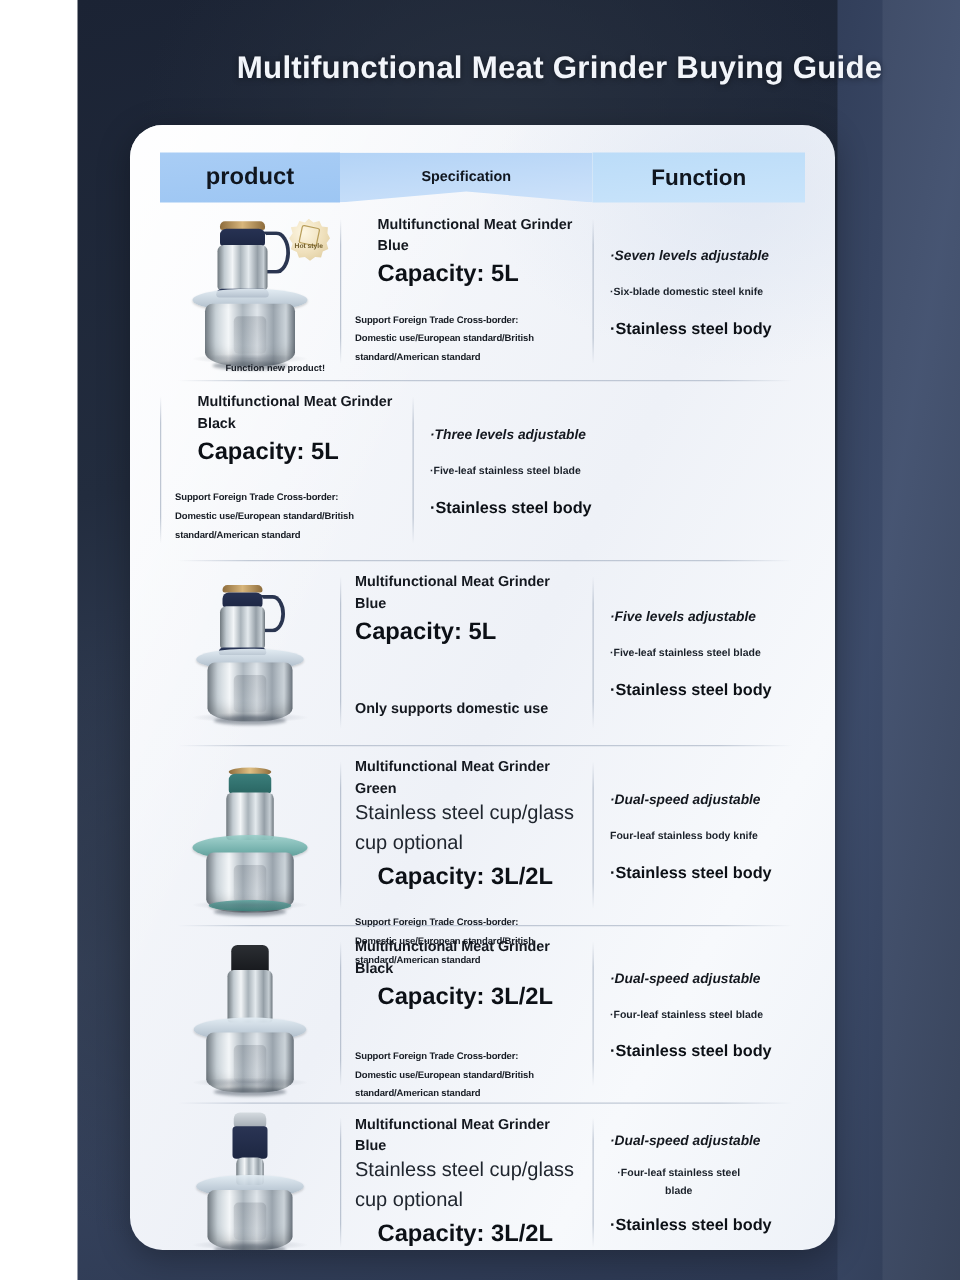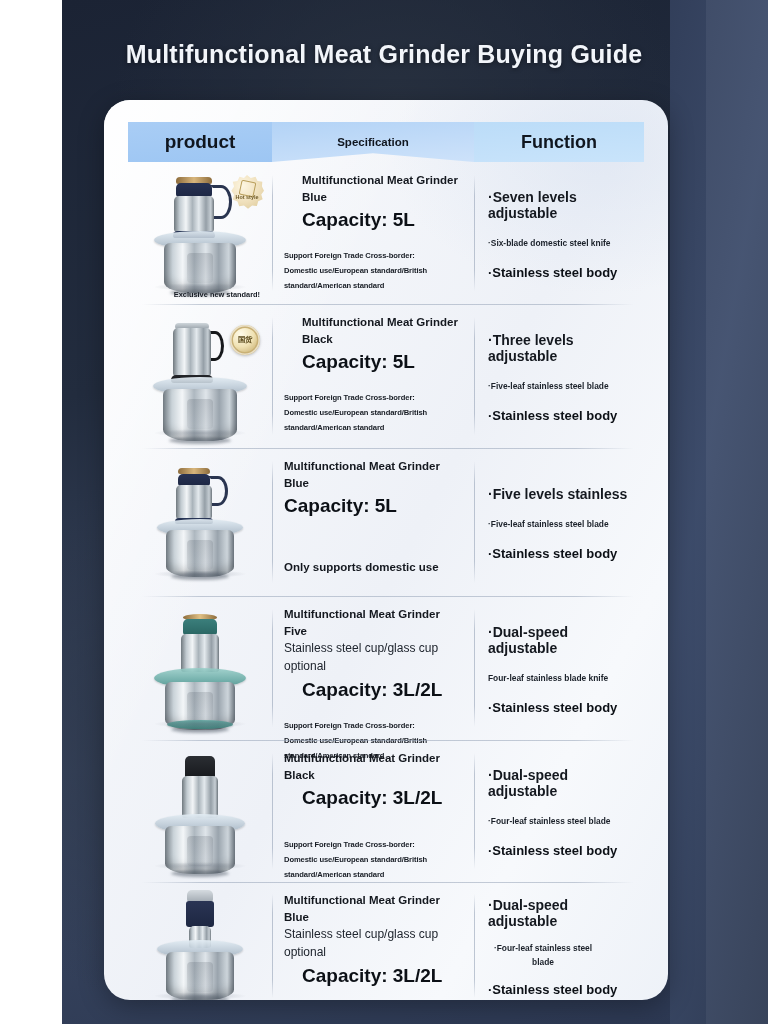--- a/index.html
+++ b/index.html
@@ -25,21 +25,21 @@
     opacity:.95;
   }
   #backdrop-glow {
     position:absolute; left:62px; top:470px; width:160px; height:420px;
     background:radial-gradient(ellipse at 30% 50%, rgba(120,140,175,.22) 0%, rgba(120,140,175,0) 70%);
   }
 
   
   #title {
     position:absolute; left:62px; top:40px; width:644px;
-    text-align:center;
+    text-align:right;
     color:#f2f5fa;
     font-size:25px;
     font-weight:bold;
     letter-spacing:.2px;
     text-shadow:0 1px 5px rgba(0,0,0,.45);
   }
 
   
   #card {
     position:absolute; left:104px; top:100px; width:564px; height:900px;
@@ -92,29 +92,29 @@
   .cell.product { width:144px; display:flex; align-items:center; justify-content:center; }
   .cell.spec    { width:202px; padding:10px 8px 8px 12px; }
   .cell.func    { width:170px; padding:10px 6px 8px 14px; display:flex; flex-direction:column; justify-content:center; }
   .cell.spec::before, .cell.func::before {
     content:""; position:absolute; left:0; top:9%; bottom:9%; width:1px;
     background:linear-gradient(180deg,rgba(150,163,183,0) 0%,rgba(150,163,183,.6) 18%,rgba(150,163,183,.6) 82%,rgba(150,163,183,0) 100%);
   }
 
   
   .sp-name { font-size:11.5px; font-weight:bold; color:#14181f; line-height:1.45; }
-  .sp-sub  { font-size:12px;   color:#20262f; line-height:1.5; }
+  .sp-sub  { font-size:16px;   color:#20262f; line-height:1.5; }
   .sp-cap  { font-size:19px; font-weight:bold; color:#0c1016; line-height:1.5; margin-top:1px; }
   .sp-gap  { height:13px; }
   .sp-fine { font-size:7.6px; font-weight:bold; color:#171c24; line-height:2.0; letter-spacing:-.1px; }
   .sp-dom  { font-size:11.5px; font-weight:bold; color:#14181f; margin-top:18px; }
   .sp-indent { padding-left:18px; }
 
   
-  .fn-a { font-size:14px; font-weight:bold; color:#14181f; }
+  .fn-a { font-size:11px; font-weight:bold; color:#14181f;font-style:italic; }
   .fn-b { font-size:8.4px;  font-weight:bold; color:#1a2029; }
   .fn-c { font-size:13px;   font-weight:bold; color:#0c1016; }
   .fn-sp { height:17px; }
   .fn-sp-sm { height:13px; }
   .fn-b.wrap { width:110px; text-align:center; line-height:1.6; }
 
   
   .fig { position:relative; width:124px; }
   .cap-note {
     position:absolute; left:0; width:124px; bottom:-2px;
@@ -229,57 +229,40 @@
             <div class="motor" style="width:40px;height:36px;top:27px;margin-left:-6px;"></div>
             <div class="motor" style="width:42px;height:7px;top:62px;margin-left:-6px;background:linear-gradient(180deg,#2a3758,#1c2644);"></div>
             <div class="lid" style="width:92px;height:18px;top:62px;"></div>
             <div class="bowl" style="width:72px;height:50px;top:74px;"></div>
             <div class="emblem" style="top:84px;"></div>
             <div class="shadowfloor"></div>
           </div>
           <div class="badge-star" style="right:-2px;top:6px;">
             <span>Hot style</span>
           </div>
-          <div class="cap-note">Exclusive new standard!</div>
+          <div class="cap-note">Function new product!</div>
         </div>
       </div>
       <div class="cell spec">
         <div class="sp-name sp-indent">Multifunctional Meat Grinder Blue</div>
         <div class="sp-cap sp-indent">Capacity: 5L</div>
         <div class="sp-gap"></div>
         <div class="sp-fine">Support Foreign Trade Cross-border:</div>
         <div class="sp-fine">Domestic use/European standard/British standard/American standard</div>
       </div>
       <div class="cell func">
         <div class="fn-a">·Seven levels adjustable</div>
         <div class="fn-sp"></div>
         <div class="fn-b">·Six-blade domestic steel knife</div>
         <div class="fn-sp"></div>
         <div class="fn-c">·Stainless steel body</div>
       </div>
     </div>
 
     <div class="row" style="height:144px;">
-      <div class="cell product">
-        <div class="fig" style="height:130px;">
-          <div class="grinder" style="width:124px;height:128px;">
-            <div class="handle" style="width:18px;height:30px;left:68px;top:20px;border-color:#16181b;border-left-color:transparent;"></div>
-            <div class="motor" style="width:34px;height:6px;top:12px;margin-left:-8px;background:linear-gradient(180deg,#cfd6db,#9aa3ab);"></div>
-            <div class="motor" style="width:38px;height:48px;top:17px;margin-left:-8px;"></div>
-            <div class="motor" style="width:42px;height:8px;top:64px;margin-left:-8px;background:linear-gradient(180deg,#24262a,#131519);"></div>
-            <div class="lid" style="width:94px;height:18px;top:66px;"></div>
-            <div class="bowl" style="width:74px;height:52px;top:78px;"></div>
-            <div class="emblem" style="top:88px;"></div>
-            <div class="shadowfloor"></div>
-          </div>
-          <div class="badge-coin" style="right:2px;top:14px;">
-            <span>国货</span>
-          </div>
-        </div>
-      </div>
       <div class="cell spec">
         <div class="sp-name sp-indent">Multifunctional Meat Grinder Black</div>
         <div class="sp-cap sp-indent">Capacity: 5L</div>
         <div class="sp-gap"></div>
         <div class="sp-fine">Support Foreign Trade Cross-border:</div>
         <div class="sp-fine">Domestic use/European standard/British standard/American standard</div>
       </div>
       <div class="cell func">
         <div class="fn-a">·Three levels adjustable</div>
         <div class="fn-sp"></div>
@@ -304,21 +287,21 @@
             <div class="shadowfloor"></div>
           </div>
         </div>
       </div>
       <div class="cell spec">
         <div class="sp-name">Multifunctional Meat Grinder Blue</div>
         <div class="sp-cap">Capacity: 5L</div>
         <div class="sp-dom" style="margin-top:40px;">Only supports domestic use</div>
       </div>
       <div class="cell func">
-        <div class="fn-a">·Five levels stainless</div>
+        <div class="fn-a">·Five levels adjustable</div>
         <div class="fn-sp"></div>
         <div class="fn-b">·Five-leaf stainless steel blade</div>
         <div class="fn-sp"></div>
         <div class="fn-c">·Stainless steel body</div>
       </div>
     </div>
 
     <div class="row" style="height:144px;">
       <div class="cell product">
         <div class="fig" style="height:128px;">
@@ -328,31 +311,31 @@
             <div class="motor" style="width:38px;height:38px;top:30px;"></div>
             <div class="lid" style="width:92px;height:20px;top:64px;background:linear-gradient(180deg,rgba(150,205,199,.85) 0%,rgba(96,166,160,.85) 60%,rgba(72,140,134,.9) 100%);"></div>
             <div class="bowl" style="width:70px;height:48px;top:78px;"></div>
             <div class="emblem" style="top:88px;"></div>
             <div class="lid" style="width:66px;height:9px;top:116px;background:linear-gradient(180deg,rgba(96,166,160,.9),rgba(60,126,120,.9));"></div>
             <div class="shadowfloor"></div>
           </div>
         </div>
       </div>
       <div class="cell spec">
-        <div class="sp-name">Multifunctional Meat Grinder Five</div>
+        <div class="sp-name">Multifunctional Meat Grinder Green</div>
         <div class="sp-sub">Stainless steel cup/glass cup optional</div>
         <div class="sp-cap sp-indent">Capacity: 3L/2L</div>
         <div class="sp-gap"></div>
         <div class="sp-fine">Support Foreign Trade Cross-border:</div>
         <div class="sp-fine">Domestic use/European standard/British standard/American standard</div>
       </div>
       <div class="cell func">
         <div class="fn-a">·Dual-speed adjustable</div>
         <div class="fn-sp"></div>
-        <div class="fn-b">Four-leaf stainless blade knife</div>
+        <div class="fn-b">Four-leaf stainless body knife</div>
         <div class="fn-sp"></div>
         <div class="fn-c">·Stainless steel body</div>
       </div>
     </div>
 
     <div class="row" style="height:142px;">
       <div class="cell product">
         <div class="fig" style="height:126px;">
           <div class="grinder" style="width:124px;height:124px;">
             <div class="motor" style="width:30px;height:22px;top:8px;background:linear-gradient(180deg,#2b2e33,#17191d);border-radius:5px 5px 2px 2px;"></div>

